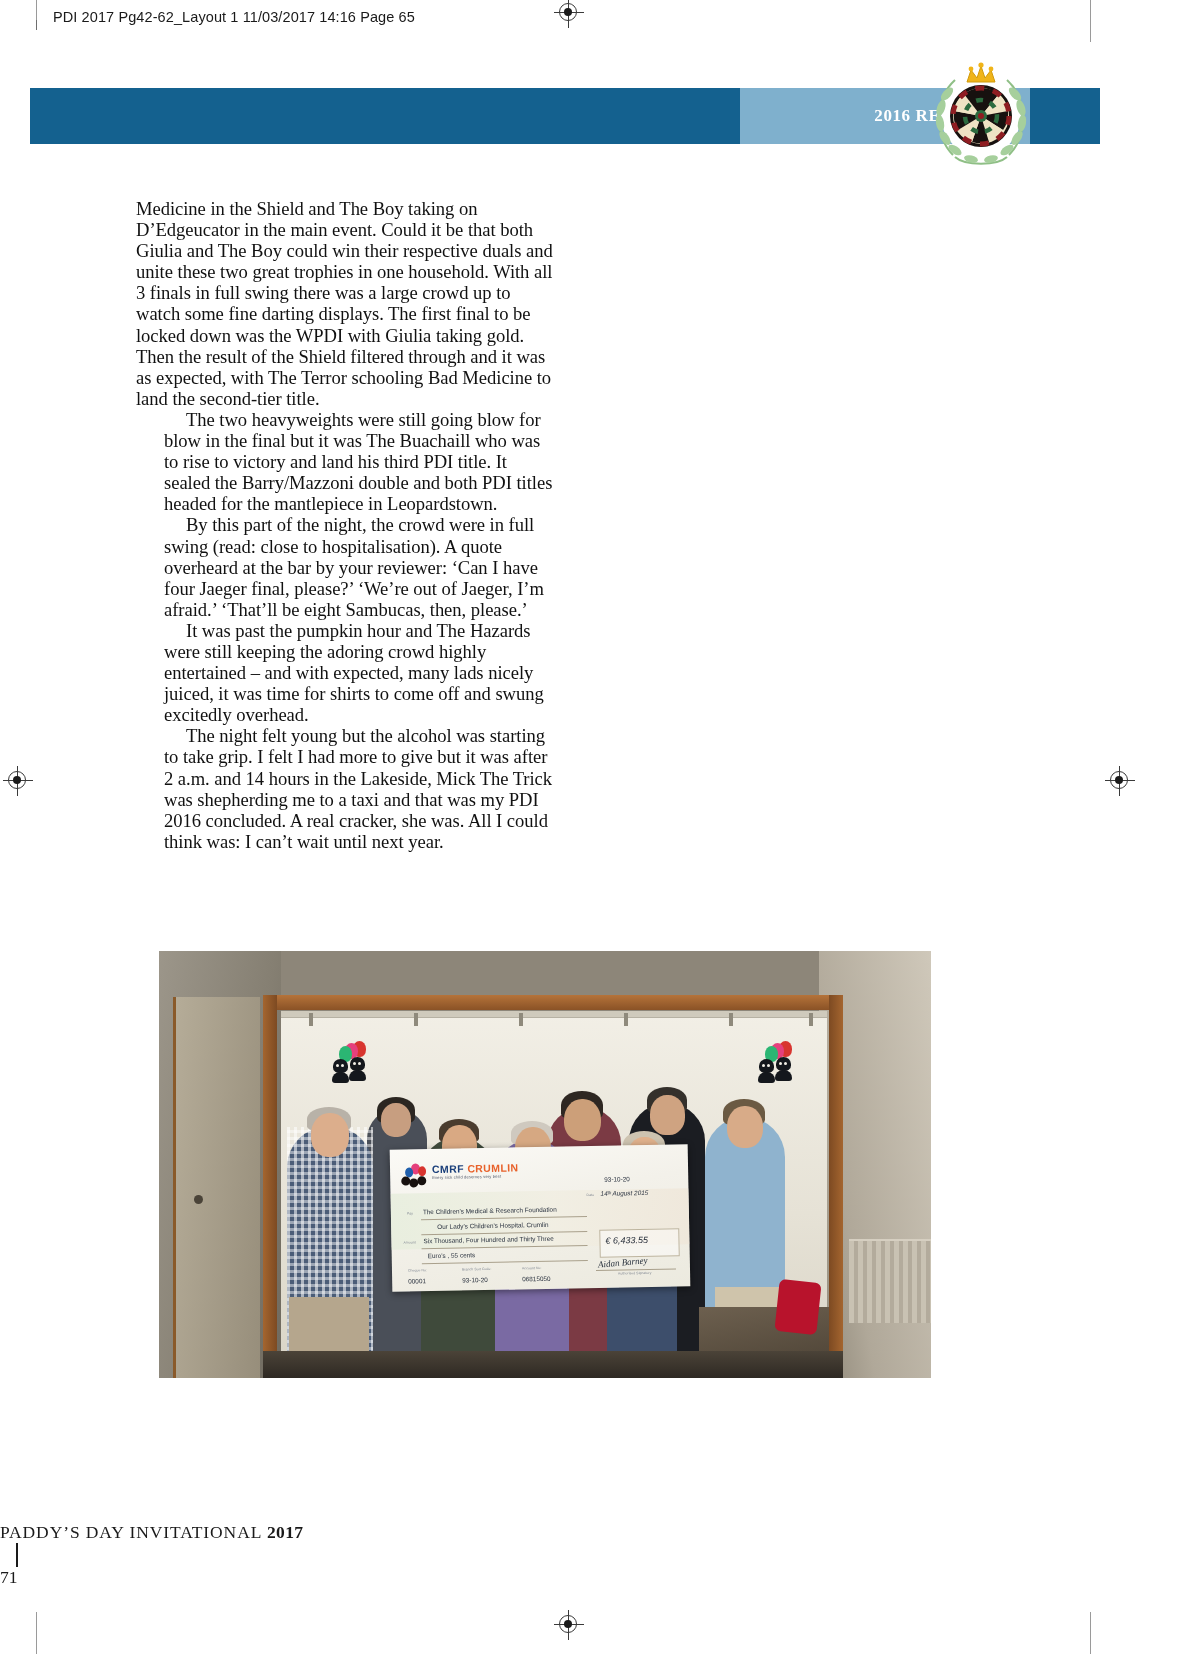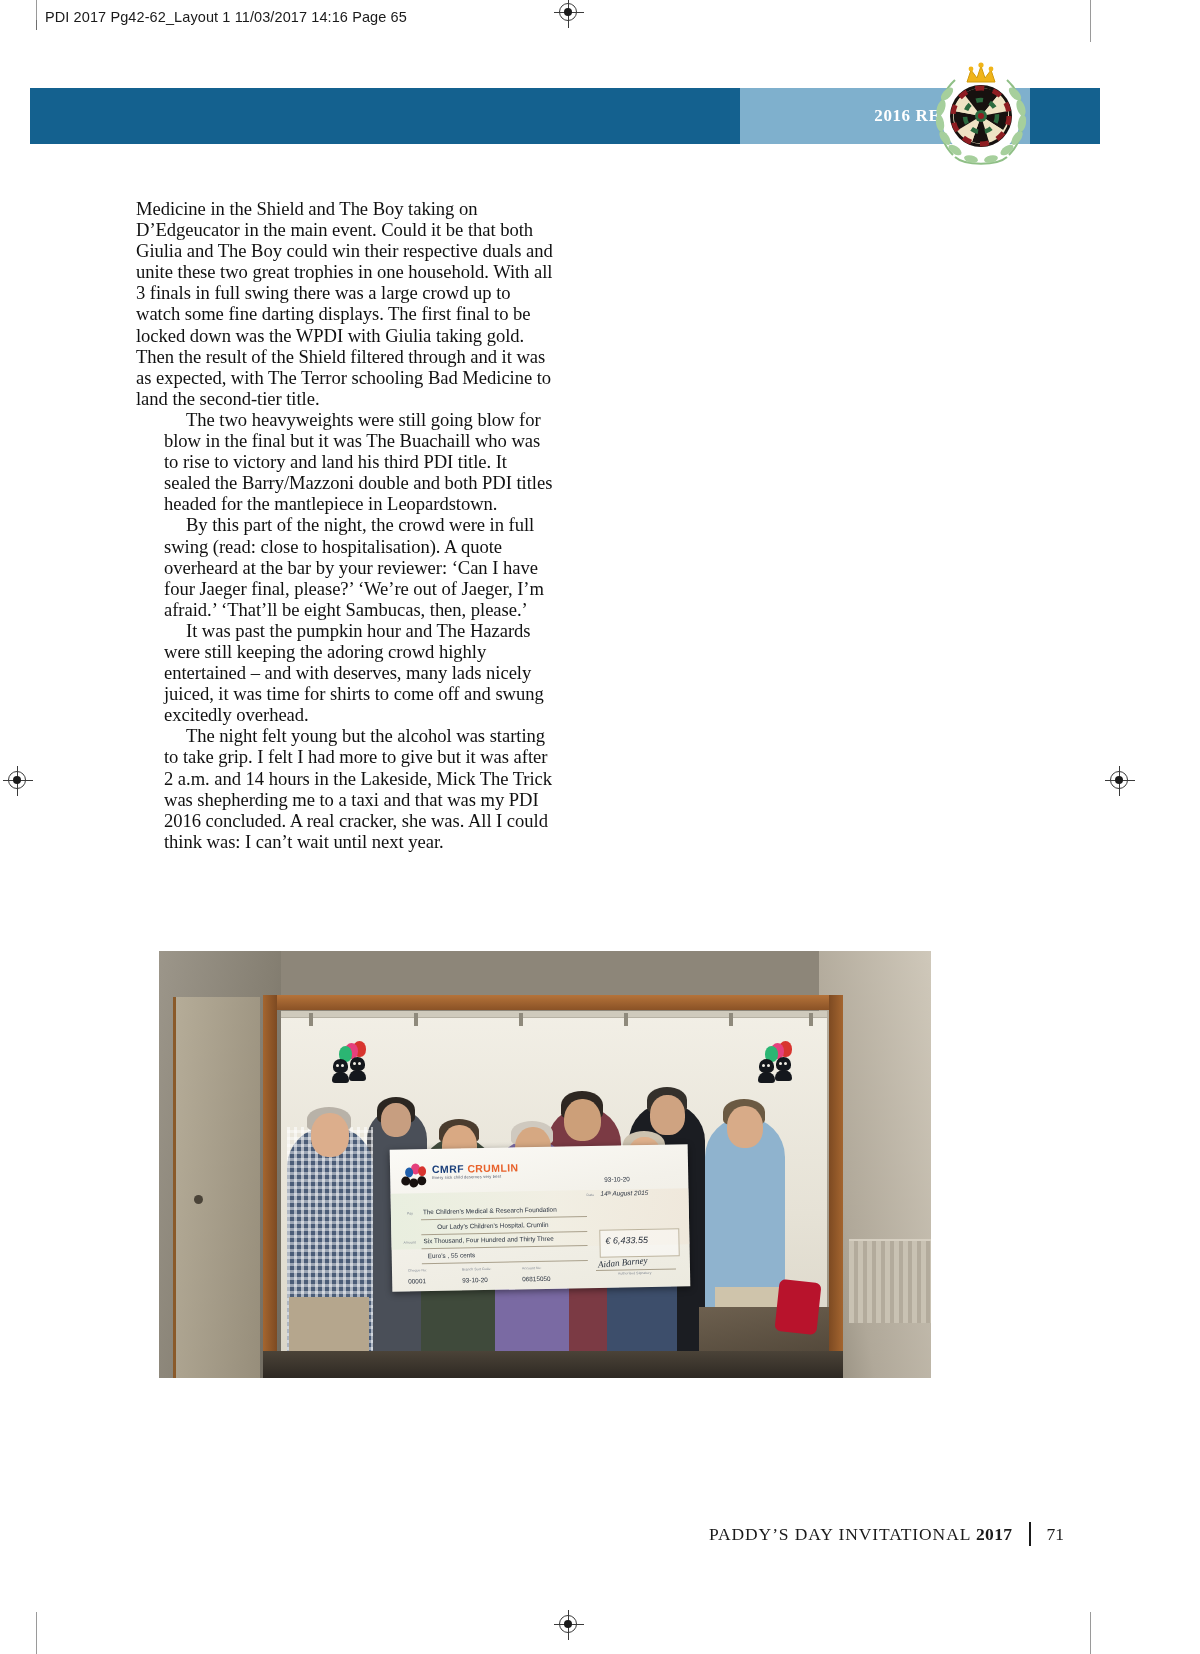--- a/index.html
+++ b/index.html
@@ -18,21 +18,21 @@
   }
 
   
   .proof-slug {
     position: absolute;
     top: 4px;
     left: 36px;
     height: 26px;
     display: flex;
     align-items: center;
-    padding-left: 8px;
+    padding-left: 16px;
     border-left: 1px solid #6e6e6e;
     font-family: "Liberation Sans", sans-serif;
     font-size: 14.5px;
     letter-spacing: 0.1px;
     color: #1a1a1a;
     white-space: nowrap;
   }
   .crop-line {
     position: absolute;
     background: #9a9a9a;
@@ -360,23 +360,23 @@
     background: linear-gradient(180deg,#4b4338 0%, #2e2923 100%);
   }
 
   
   .footer {
     position: absolute;
     left: 0;
     top: 1522px;
     width: 1064px;
     display: flex;
-    align-items: center;
     justify-content: flex-end;
     gap: 0;
+    flex-direction: column;
   }
   .footer-title {
     font-family: "Liberation Serif", serif;
     font-size: 17.5px;
     letter-spacing: 0.9px;
     color: #1a1a1a;
   }
   .footer-title b { font-weight: bold; letter-spacing: 0.4px; }
   .footer-rule {
     width: 2px;
@@ -481,21 +481,21 @@
     <circle cx="46" cy="11" r="2.4" fill="#f0b419"></circle>
     <circle cx="56" cy="7" r="2.6" fill="#f0b419"></circle>
     <circle cx="66" cy="11" r="2.4" fill="#f0b419"></circle>
   </svg>
 </div>
 
 <div class="article">
   <p>Medicine in the Shield and The Boy taking on D’Edgeucator in the main event. Could it be that both Giulia and The Boy could win their respective duals and unite these two great trophies in one household. With all 3 finals in full swing there was a large crowd up to watch some fine darting displays. The first final to be locked down was the WPDI with Giulia taking gold. Then the result of the Shield filtered through and it was as expected, with The Terror schooling Bad Medicine to land the second-tier title.</p>
   <p class="indent">The two heavyweights were still going blow for blow in the final but it was The Buachaill who was to rise to victory and land his third PDI title. It sealed the Barry/Mazzoni double and both PDI titles headed for the mantlepiece in Leopardstown.</p>
   <p class="indent">By this part of the night, the crowd were in full swing (read: close to hospitalisation). A quote overheard at the bar by your reviewer: ‘Can I have four Jaeger final, please?’ ‘We’re out of Jaeger, I’m afraid.’ ‘That’ll be eight Sambucas, then, please.’</p>
-  <p class="indent">It was past the pumpkin hour and The Hazards were still keeping the adoring crowd highly entertained – and with deserves, many lads nicely juiced, it was time for shirts to come off and swung excitedly overhead.</p>
+  <p class="indent">It was past the pumpkin hour and The Hazards were still keeping the adoring crowd highly entertained – and with expected, many lads nicely juiced, it was time for shirts to come off and swung excitedly overhead.</p>
   <p class="indent">The night felt young but the alcohol was starting to take grip. I felt I had more to give but it was after 2 a.m. and 14 hours in the Lakeside, Mick The Trick was shepherding me to a taxi and that was my PDI 2016 concluded. A real cracker, she was. All I could think was: I can’t wait until next year.</p>
 </div>
 
 <div class="photo-frame">
 
   <div class="ph-wall-left"></div>
   <div class="ph-door">
     <div class="ph-door-handle"></div>
   </div>
   <div class="ph-wall-right"></div>

